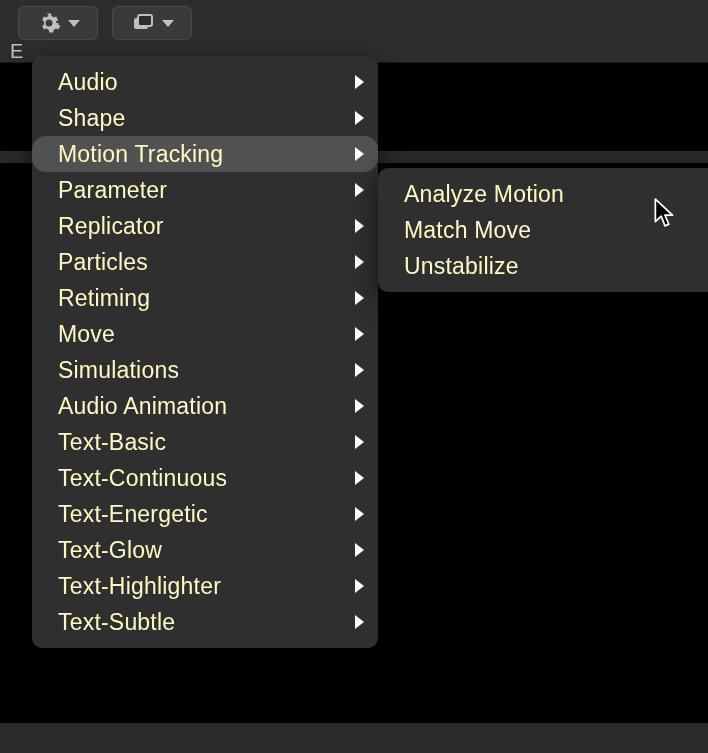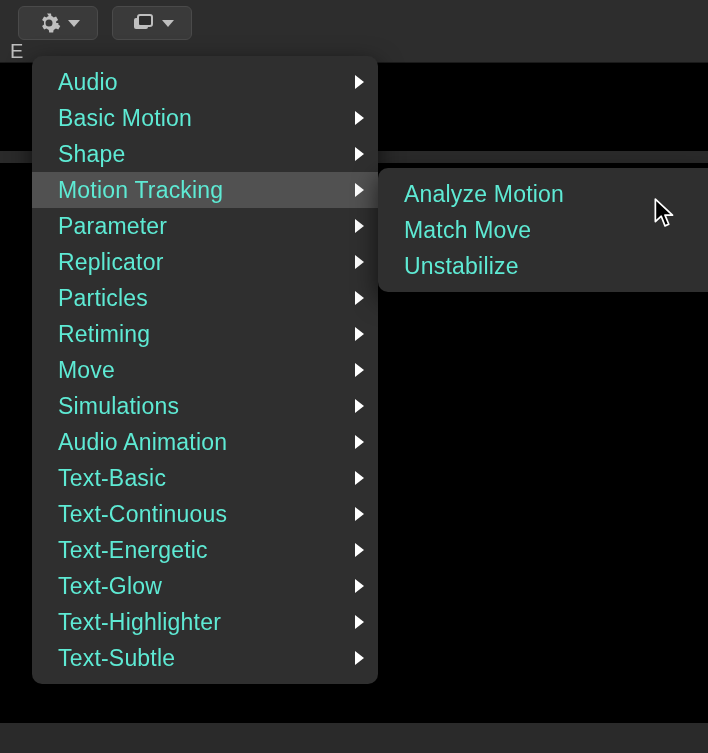--- a/index.html
+++ b/index.html
@@ -92,27 +92,28 @@
     left: 378px;
     top: 168px;
     width: 340px;
   }
   .menu-item {
     position: relative;
     display: flex;
     align-items: center;
     height: 36px;
     padding: 0 38px 0 26px;
-    color: #5eead4;
+    color: #fef9c3;
     font-size: 23px;
     letter-spacing: 0.2px;
     white-space: nowrap;
   }
   .menu-item.highlight {
     background: #515151;
+    border-radius: 14px;
   }
   .menu-item .submenu-arrow {
     position: absolute;
     right: 14px;
     top: 50%;
     transform: translateY(-50%);
     width: 0; height: 0;
     border-top: 7px solid transparent;
     border-bottom: 7px solid transparent;
     border-left: 9px solid #ffffff;
@@ -156,24 +157,20 @@
 
 <div class="divbar"></div>
 <div class="bottombar"></div>
 
 <div class="menu main">
   <div class="menu-item">
     <span>Audio</span>
     <span class="submenu-arrow"></span>
   </div>
   <div class="menu-item">
-    <span>Basic Motion</span>
-    <span class="submenu-arrow"></span>
-  </div>
-  <div class="menu-item">
     <span>Shape</span>
     <span class="submenu-arrow"></span>
   </div>
   <div class="menu-item highlight">
     <span>Motion Tracking</span>
     <span class="submenu-arrow"></span>
   </div>
   <div class="menu-item">
     <span>Parameter</span>
     <span class="submenu-arrow"></span>

